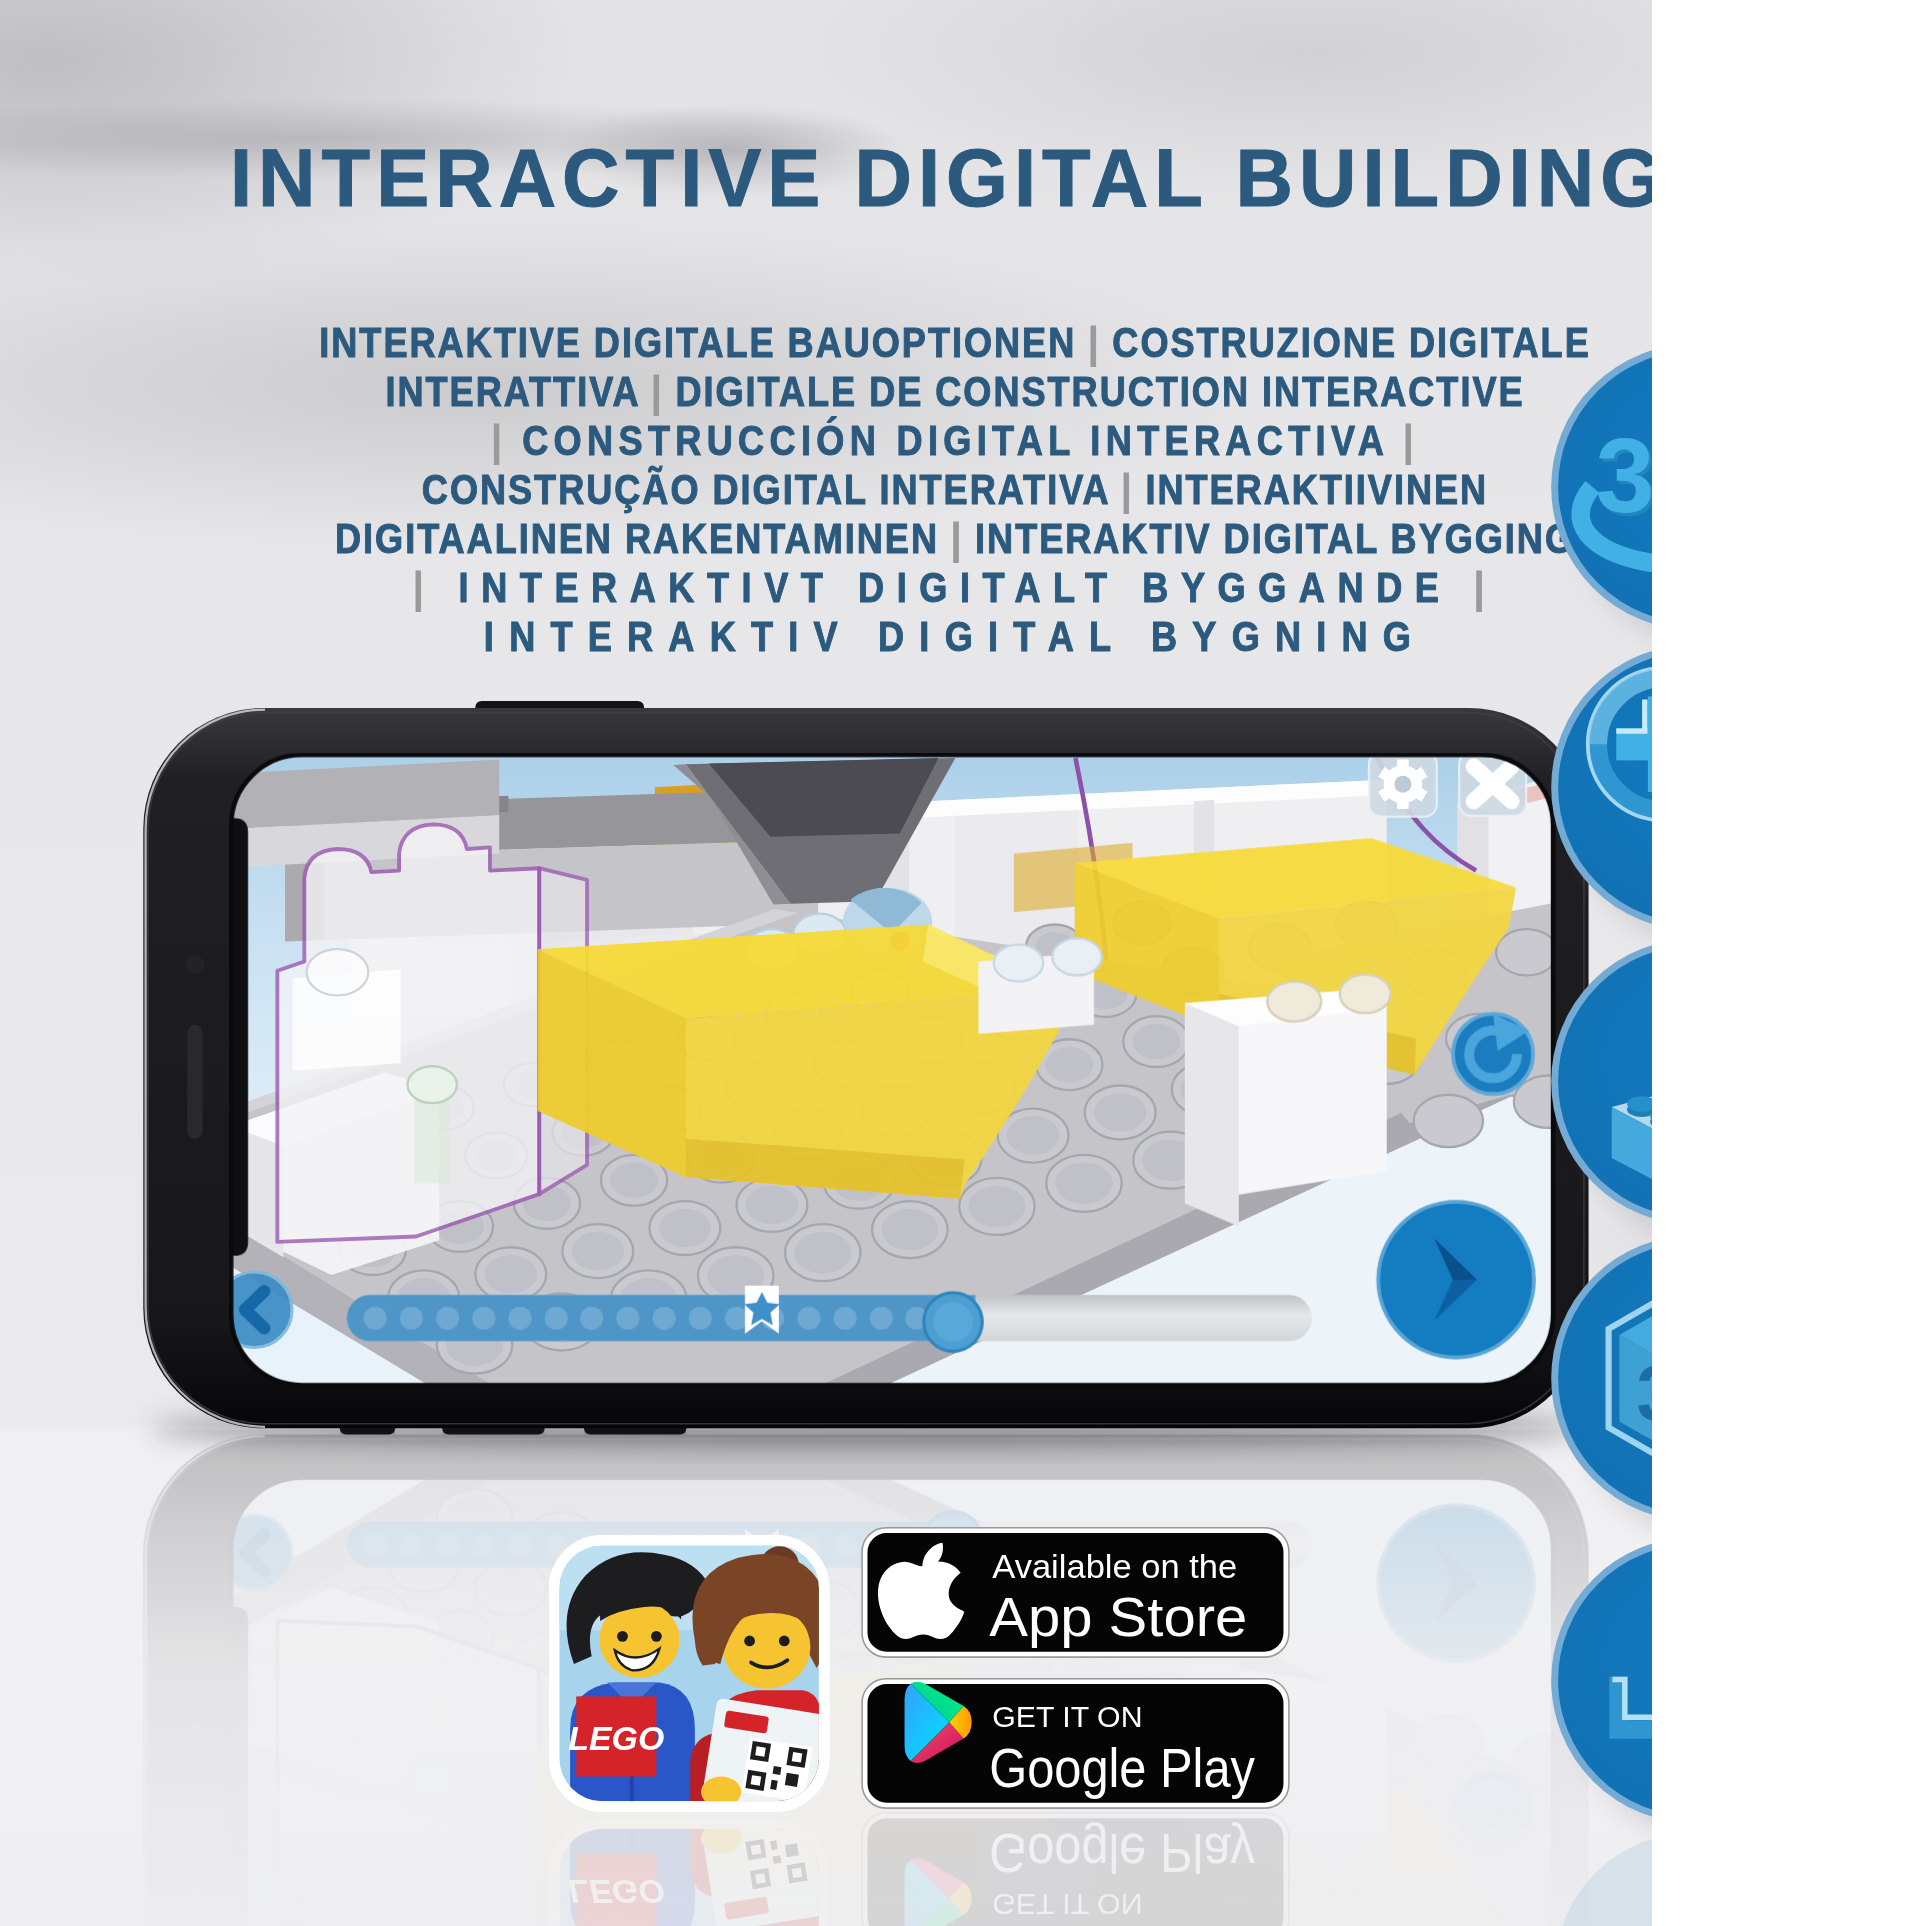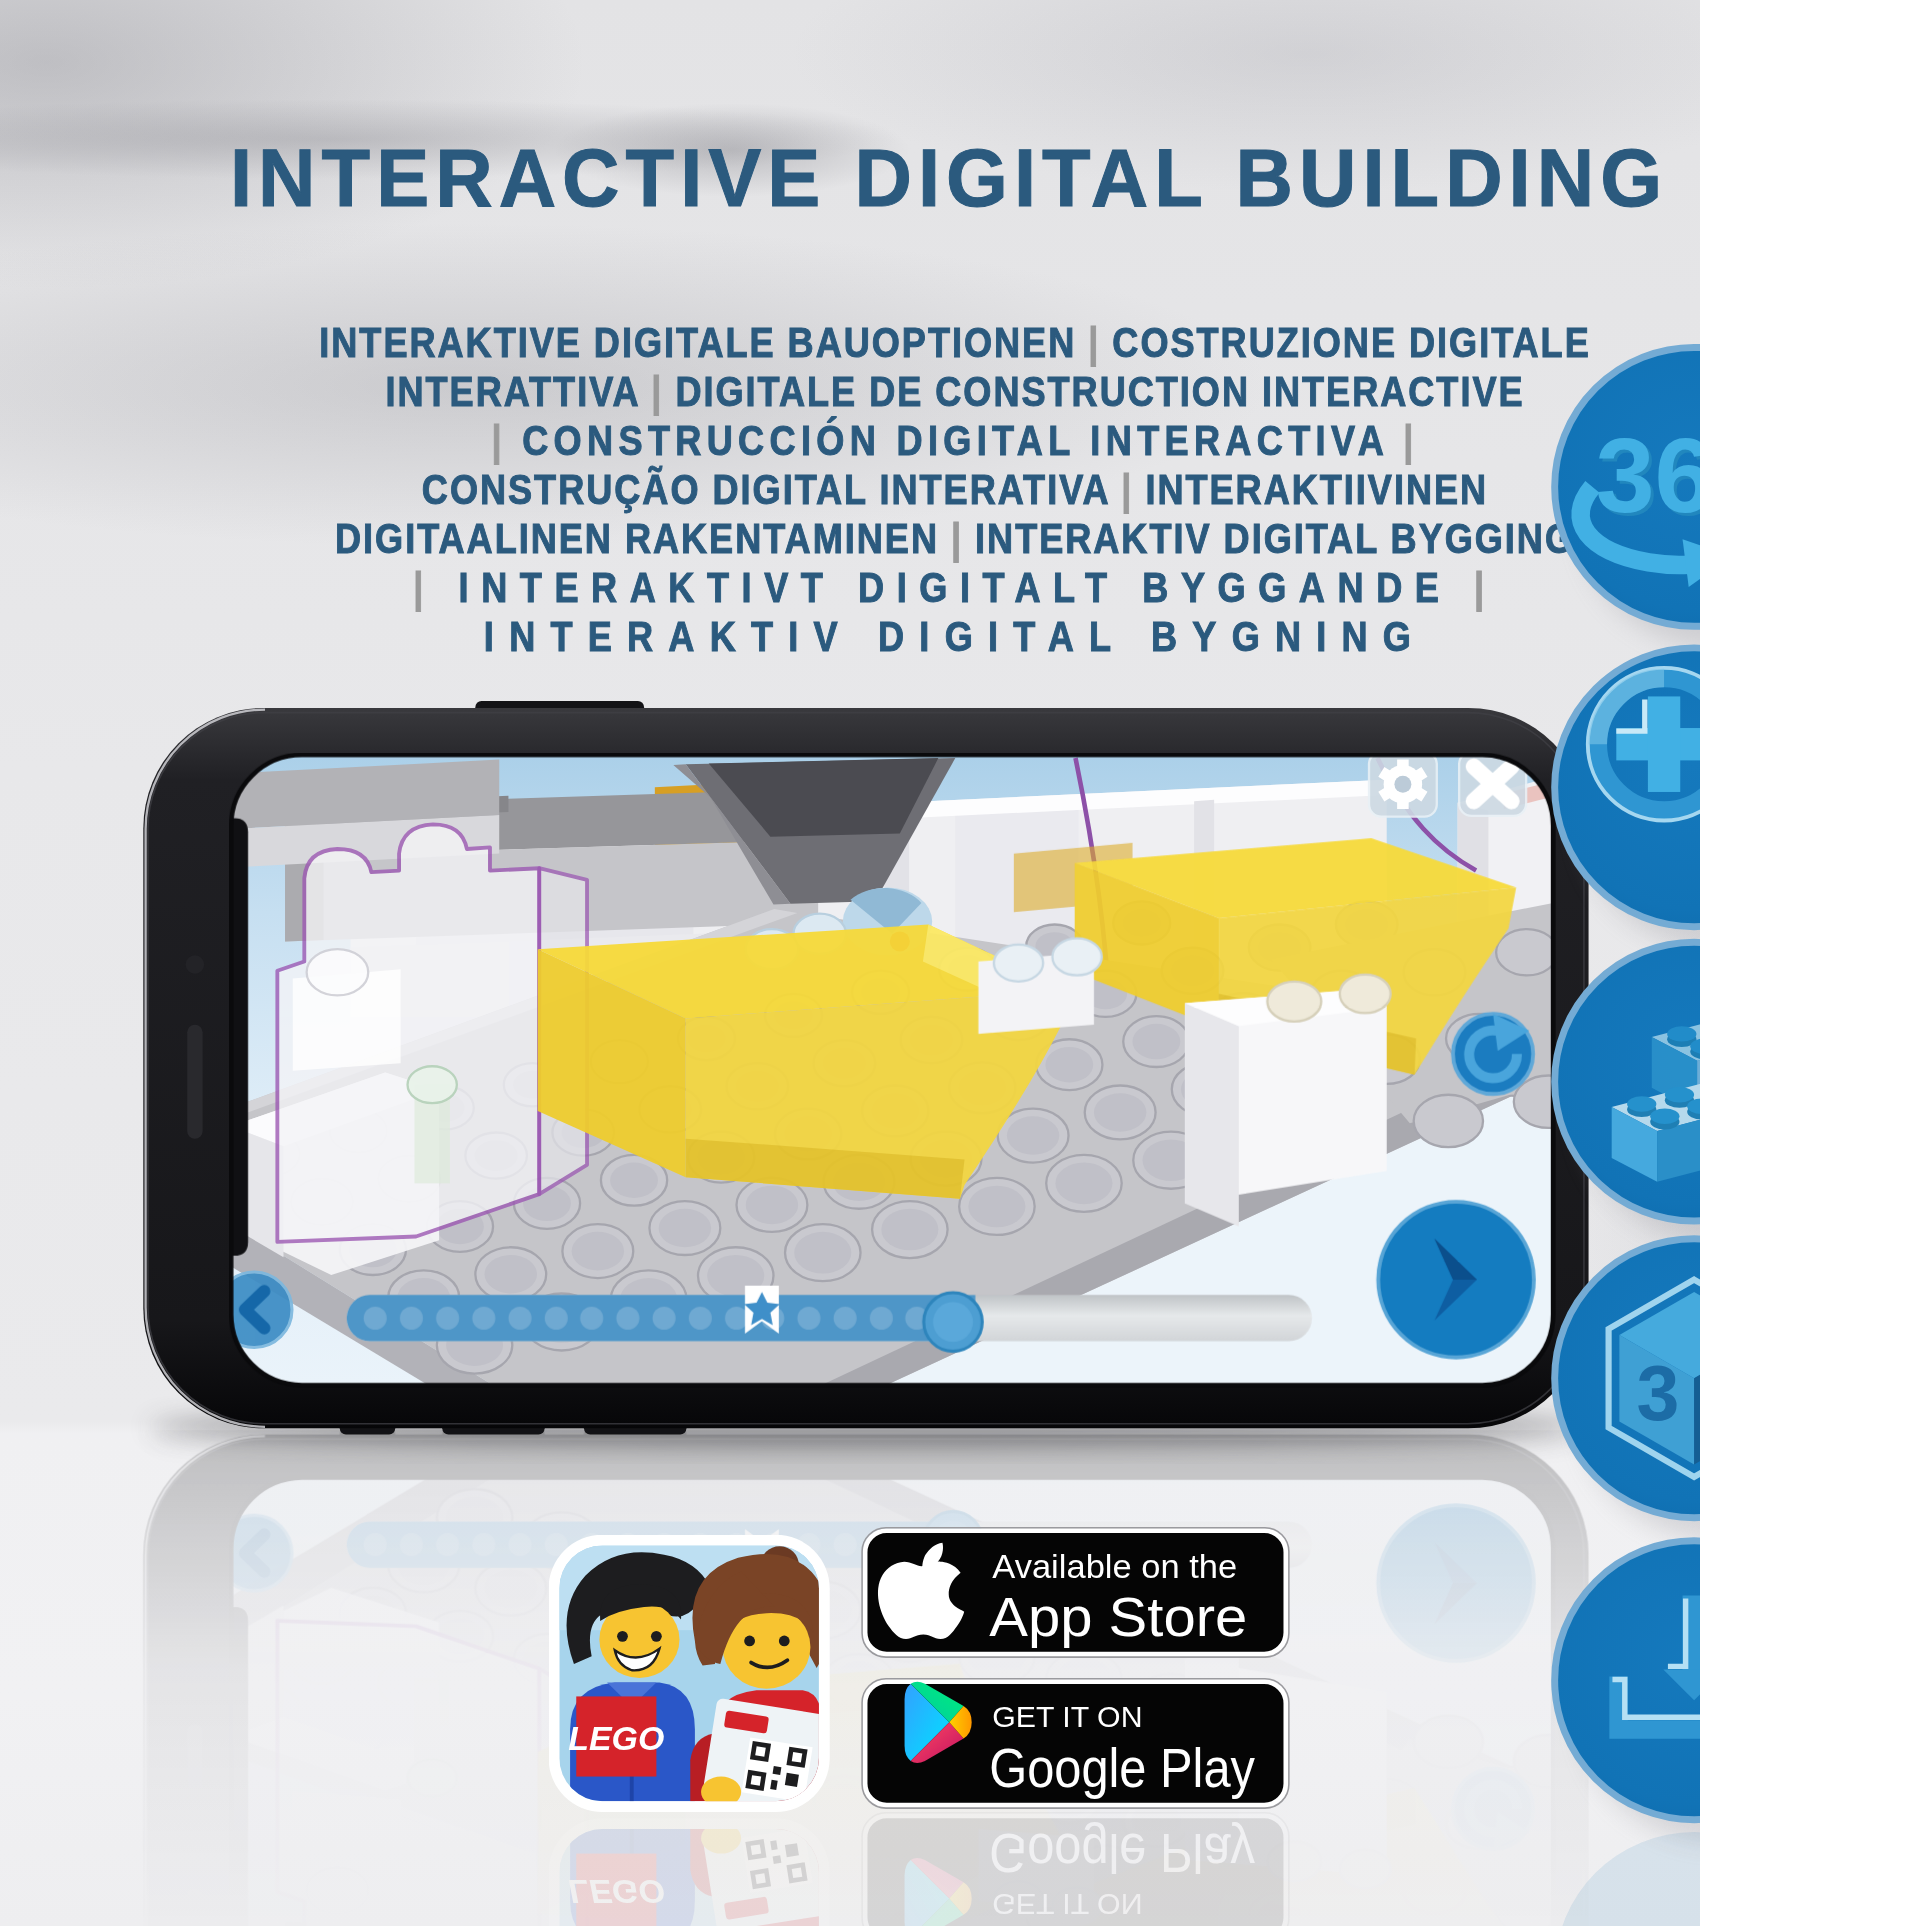--- a/index.html
+++ b/index.html
@@ -1,17 +1,17 @@
 <!DOCTYPE html>
 <html style="font-size:12.3px"><head>
 <meta charset="utf-8">
 <style>
   html,body{margin:0;padding:0;}
   #canvas{position:relative;width:1652px;height:1926px;overflow:hidden;
-    background:#e8e8ea;font-family:"Liberation Sans", sans-serif;padding-left:48px;}
+    background:#e8e8ea;font-family:"Liberation Sans", sans-serif;}
   .abs{position:absolute;}
   .ttl{color:#2b5a7e;font-weight:bold;white-space:nowrap;-webkit-text-stroke:1px #2b5a7e;}
   .sep{color:#9a9a9a;-webkit-text-stroke:1px #9a9a9a;}
 </style>
 </head>
 <body>
 <div id="canvas">
 
   <div class="abs" style="left:0;top:0;width:1926px;height:1926px;
     background:

